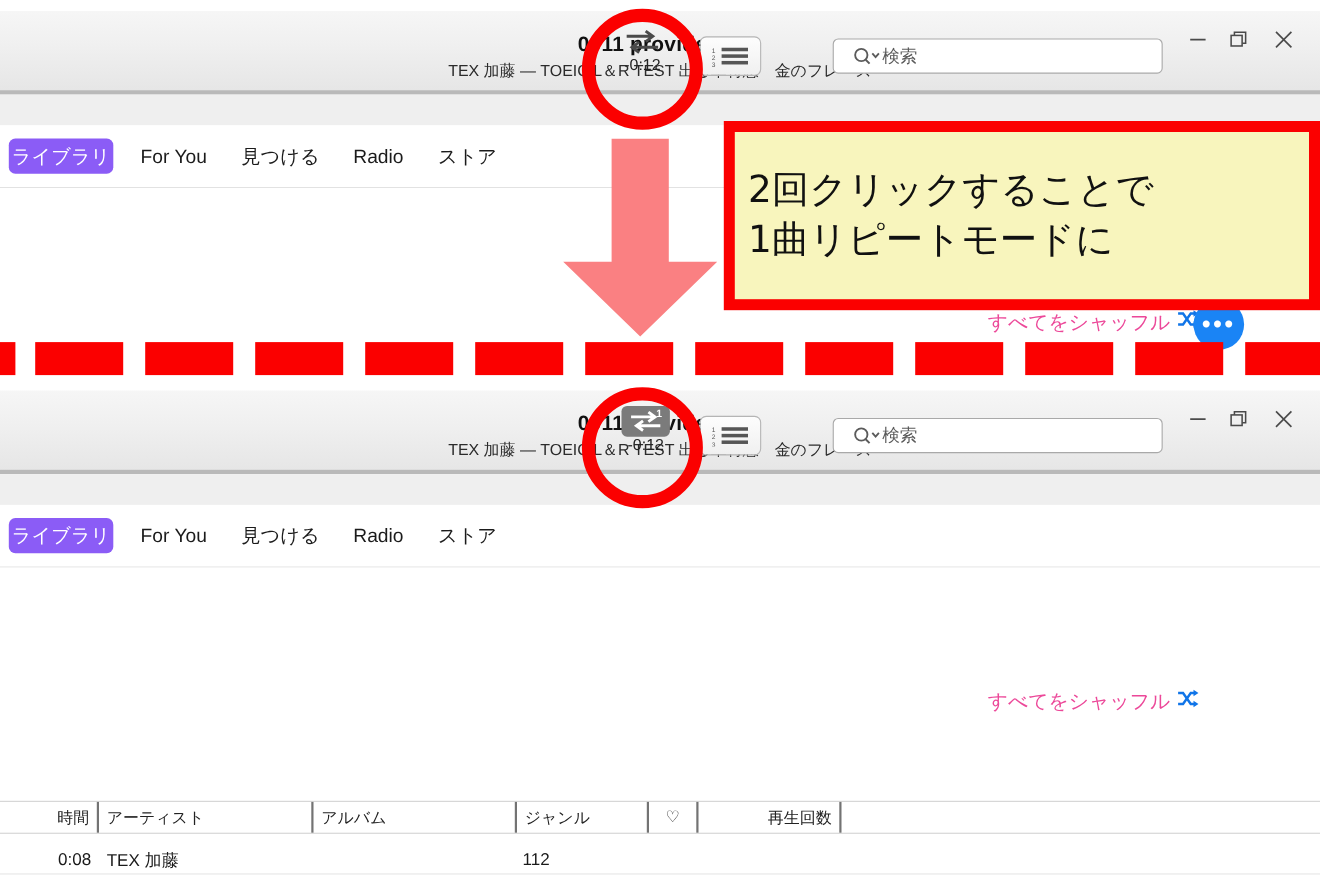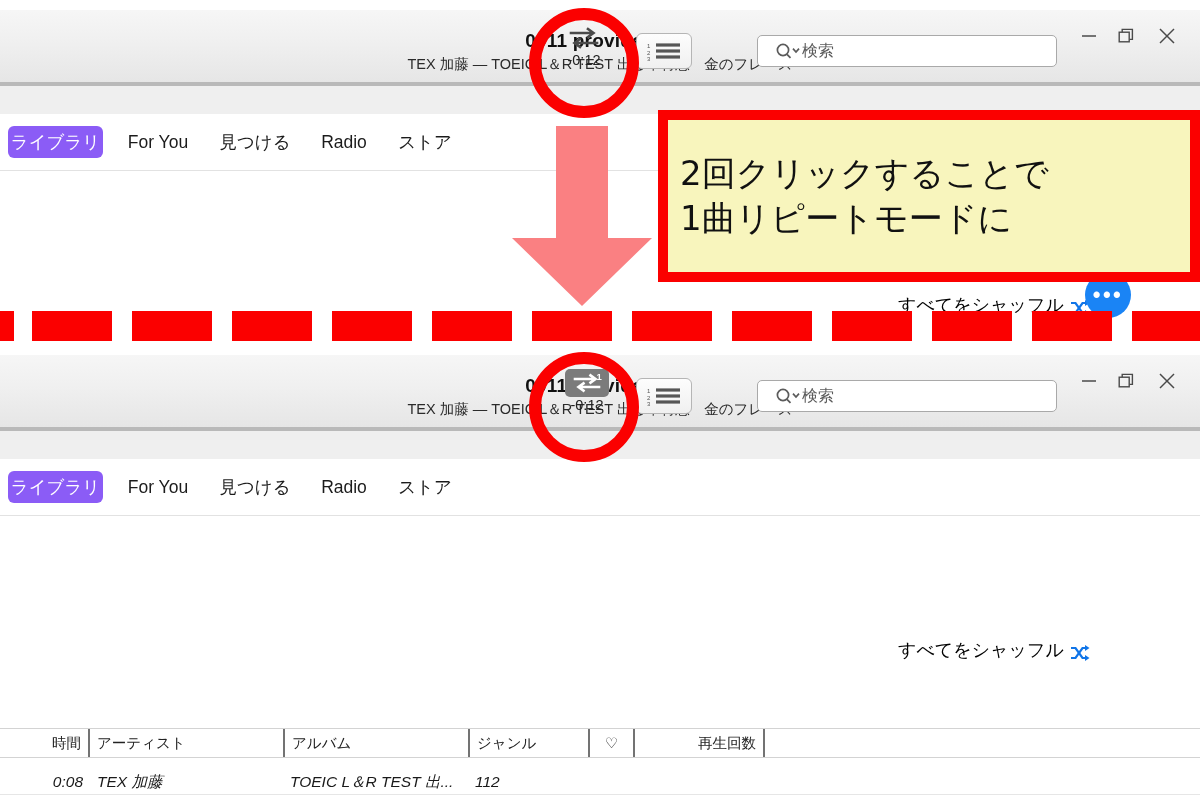--- a/index.html
+++ b/index.html
@@ -70,22 +70,22 @@
   .tab { position:absolute; top:12px; height:32px; display:flex; align-items:center;
          justify-content:center; font-size:17.5px; color:#1b1b1b; cursor:pointer; white-space:nowrap;}
   .tab.active { background:#8b5cf6; color:#fff; border-radius:6px; }
   .tabbar-sep { position:absolute; left:0; width:1200px; height:1px; background:#e2e2e2; }
 
   
   .bodyarea { position:absolute; left:0; width:1200px; background:#fff; }
 
   
   .shuffle-link {
-    position:absolute; font-size:18px; color:#000000; cursor:pointer;
-    white-space:nowrap; display:flex; align-items:flex-end; gap:6px;margin-top:12px;
+    position:absolute; font-size:18px; color:#ec4899; cursor:pointer;
+    white-space:nowrap; display:flex; align-items:flex-start; gap:6px;
   }
   .more-circle {
     position:absolute; border-radius:50%; background:#1a84f5;
     display:flex; align-items:center; justify-content:center; cursor:pointer;
     color:#fff; font-size:22px; letter-spacing:2.5px; font-weight:700; line-height:0;
   }
 
   
   .red-circle {
     position:absolute; border:12px solid #fb0000; border-radius:50%;
@@ -369,22 +369,21 @@
         <span>ジャンル</span>
       </div>
       <div class="th c" style="left:590px; width:45px;">
         <span>♡</span>
       </div>
       <div class="th r" style="left:635px; width:130px;">
         <span>再生回数</span>
       </div>
     </div>
 
-    <div style="position:absolute; left:0; top:30px; width:1134px; height:32px;font-style:italic;">
+    <div style="position:absolute; left:0; top:30px; width:1134px; height:32px;">
       <div class="td r" style="left:0px; width:83px; top:12px;">0:08</div>
       <div class="td" style="left:97px; width:190px; top:12px;">TEX 加藤</div>
-      <div class="td" style="left:290px; width:185px; top:12px;">TOEIC L＆R TEST 出...</div>
       <div class="td" style="left:475px; width:110px; top:12px;">112</div>
     </div>
     <div class="row-sep" style="top:66px;"></div>
   </div>
 
 </div>
 
 </body></html>

